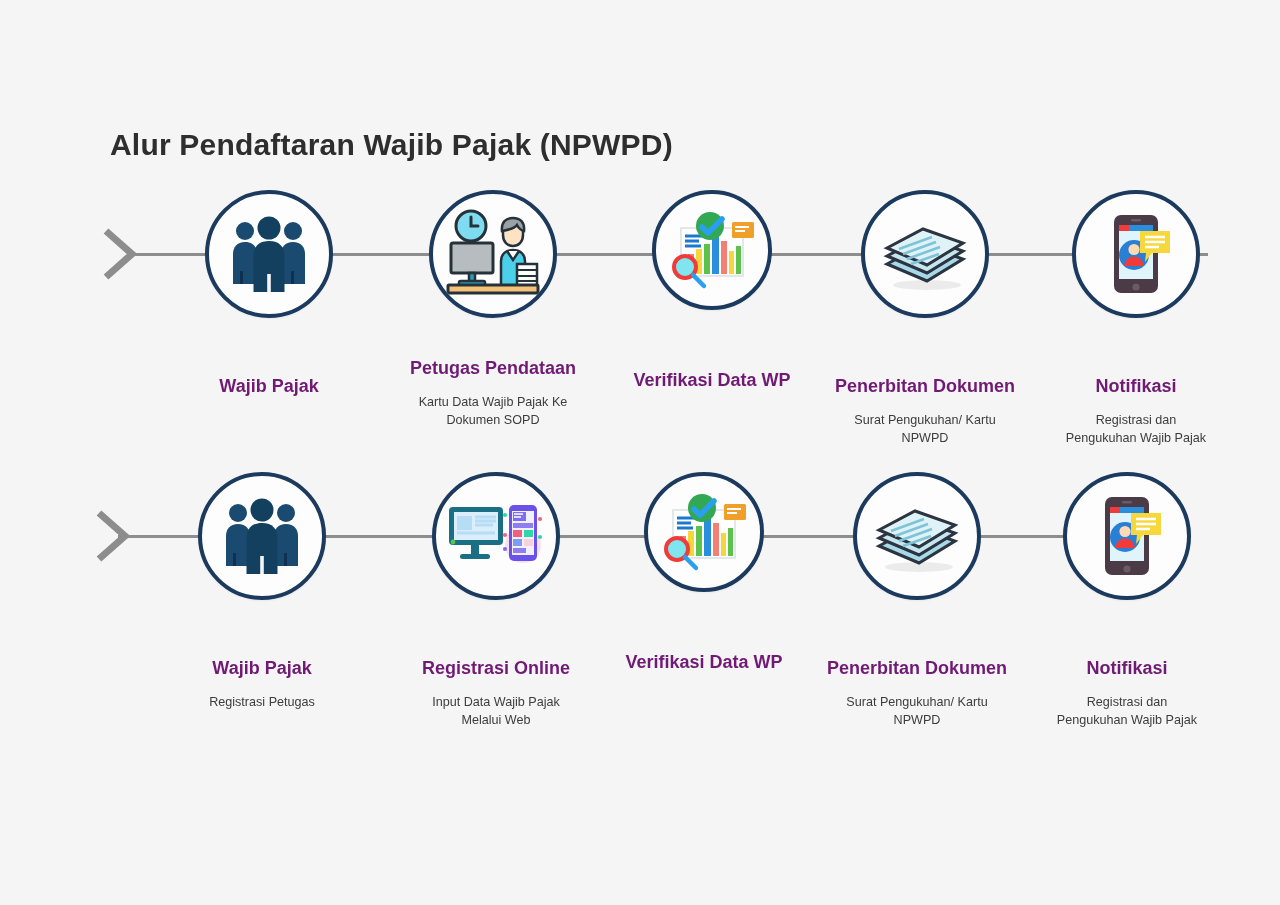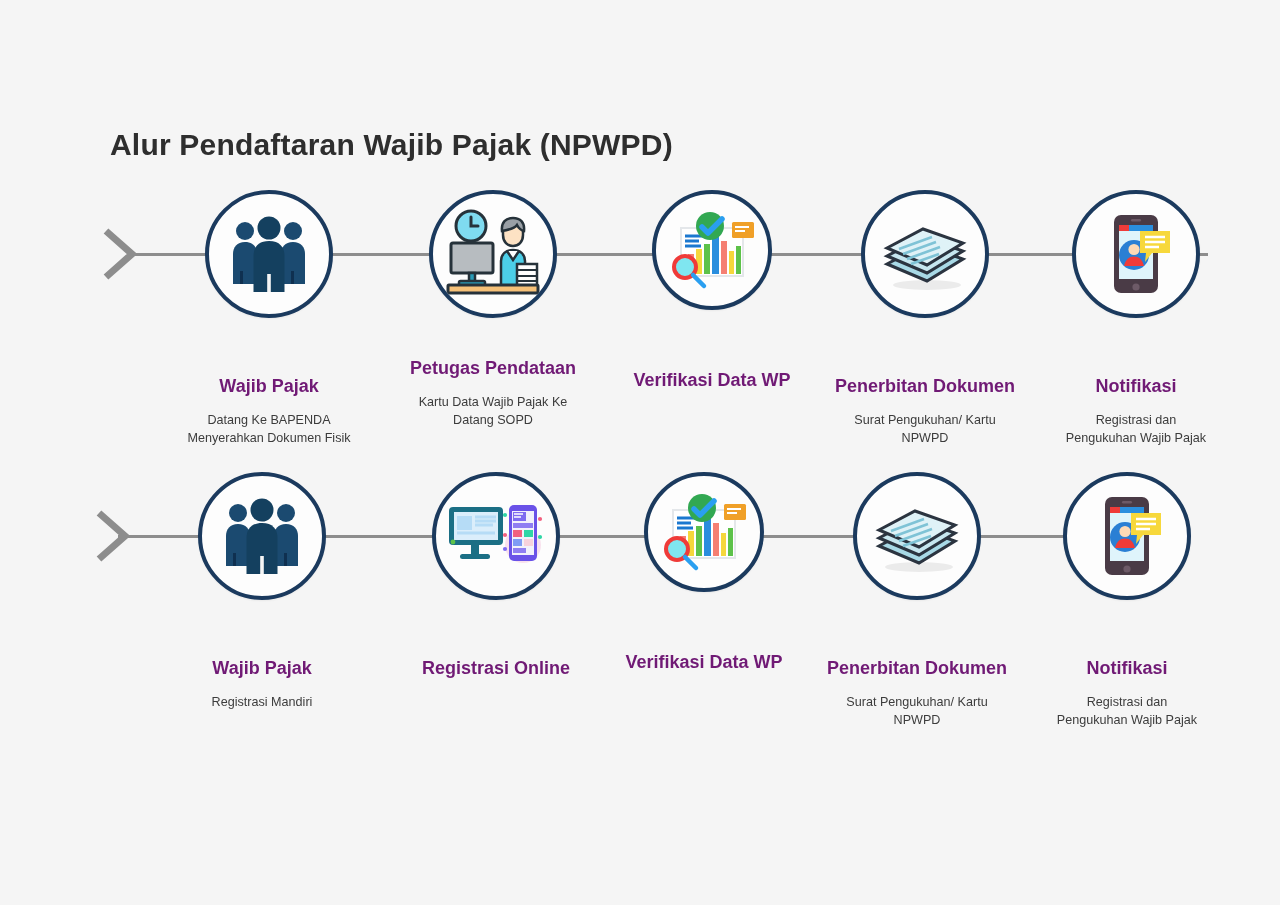--- a/index.html
+++ b/index.html
@@ -116,24 +116,20 @@
             <rect x="64" y="57" width="3" height="13" fill="#0f3050"></rect>
 
             <circle cx="42" cy="14" r="11.5" fill="#14405f"></circle>
             <path d="M42 27c-10.5 0-15.5 6-15.5 15v36h31V42c0-9-5-15-15.5-15z" fill="#14405f"></path>
             <rect x="40.2" y="60" width="3.6" height="18" fill="#f5f5f5"></rect>
           </svg>
         </div>
       </div>
       <div class="labels" style="top:146px;left:64px;">
         <div class="node-title">Wajib Pajak</div>
-        <div class="node-sub">
-          <span>Datang Ke BAPENDA</span>
-          <span>Menyerahkan Dokumen Fisik</span>
-        </div>
       </div>
     </div>
 
     <div class="node" style="left:429px;">
       <div class="circle lg">
         <div class="icon-wrap">
           <svg width="96" height="92" viewBox="0 0 96 92">
 
             <circle cx="26" cy="18" r="15" fill="#7fdbf0" stroke="#26323a" stroke-width="3"></circle>
             <path d="M26 9v9h7" stroke="#26323a" stroke-width="3" fill="none" stroke-linecap="round"></path>
@@ -152,21 +148,21 @@
             <path d="M73 62h18M73 68h18M73 73h18" stroke="#26323a" stroke-width="2.2"></path>
 
             <rect x="3" y="77" width="90" height="8" rx="1" fill="#f6c178" stroke="#26323a" stroke-width="3"></rect>
           </svg>
         </div>
       </div>
       <div class="labels" style="top:128px;left:64px;">
         <div class="node-title">Petugas Pendataan</div>
         <div class="node-sub">
           <span>Kartu Data Wajib Pajak Ke</span>
-          <span>Datang SOPD</span>
+          <span>Dokumen SOPD</span>
         </div>
       </div>
     </div>
 
     <div class="node" style="left:652px;">
       <div class="circle">
         <div class="icon-wrap">
           <svg width="88" height="84" viewBox="0 0 88 84">
 
             <rect x="13" y="20" width="62" height="48" fill="#ffffff" stroke="#e4e7ea" stroke-width="2"></rect>
@@ -273,21 +269,21 @@
             <rect x="64" y="57" width="3" height="13" fill="#0f3050"></rect>
             <circle cx="42" cy="14" r="11.5" fill="#14405f"></circle>
             <path d="M42 27c-10.5 0-15.5 6-15.5 15v36h31V42c0-9-5-15-15.5-15z" fill="#14405f"></path>
             <rect x="40.2" y="60" width="3.6" height="18" fill="#f5f5f5"></rect>
           </svg>
         </div>
       </div>
       <div class="labels" style="top:146px;left:64px;">
         <div class="node-title">Wajib Pajak</div>
         <div class="node-sub">
-          <span>Registrasi Mandiri</span>
+          <span>Registrasi Petugas</span>
         </div>
       </div>
     </div>
 
     <div class="node" style="left:432px;">
       <div class="circle lg">
         <div class="icon-wrap">
           <svg width="98" height="78" viewBox="0 0 98 78">
 
             <circle cx="76" cy="48" r="18" fill="#f7dcea" opacity="0.85"></circle>
@@ -314,20 +310,24 @@
             <circle cx="58" cy="18" r="2.1" fill="#2fd6a6"></circle>
             <circle cx="58" cy="38" r="2.1" fill="#f2607f"></circle>
             <circle cx="58" cy="52" r="2.1" fill="#7f6cf0"></circle>
             <circle cx="93" cy="22" r="2.1" fill="#f2607f"></circle>
             <circle cx="93" cy="40" r="2.1" fill="#2fd6a6"></circle>
           </svg>
         </div>
       </div>
       <div class="labels" style="top:146px;left:64px;">
         <div class="node-title">Registrasi Online</div>
+        <div class="node-sub">
+          <span>Input Data Wajib Pajak</span>
+          <span>Melalui Web</span>
+        </div>
       </div>
     </div>
 
     <div class="node" style="left:644px;">
       <div class="circle">
         <div class="icon-wrap">
           <svg width="88" height="84" viewBox="0 0 88 84">
             <rect x="13" y="20" width="62" height="48" fill="#ffffff" stroke="#e4e7ea" stroke-width="2"></rect>
             <path d="M17 28h18M17 33h14M17 38h16" stroke="#1b78d0" stroke-width="3"></path>
             <rect x="20" y="46" width="6" height="20" fill="#f57f72"></rect>

